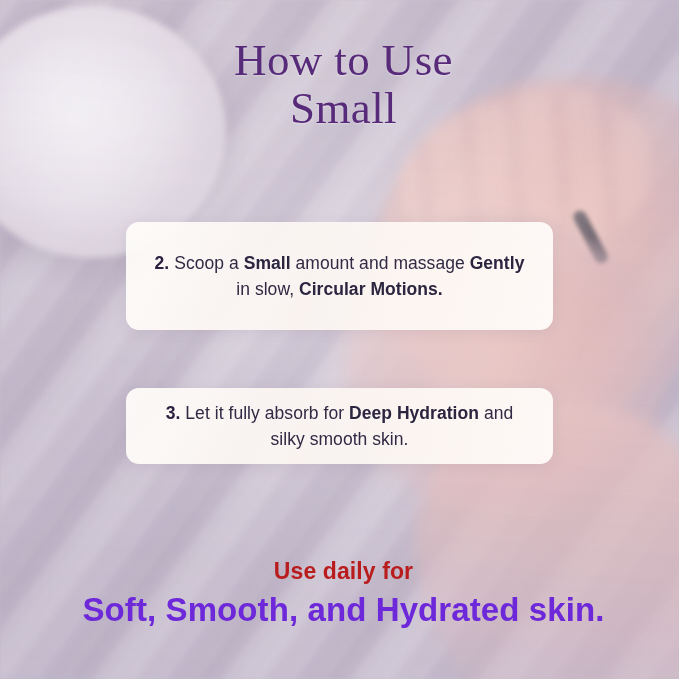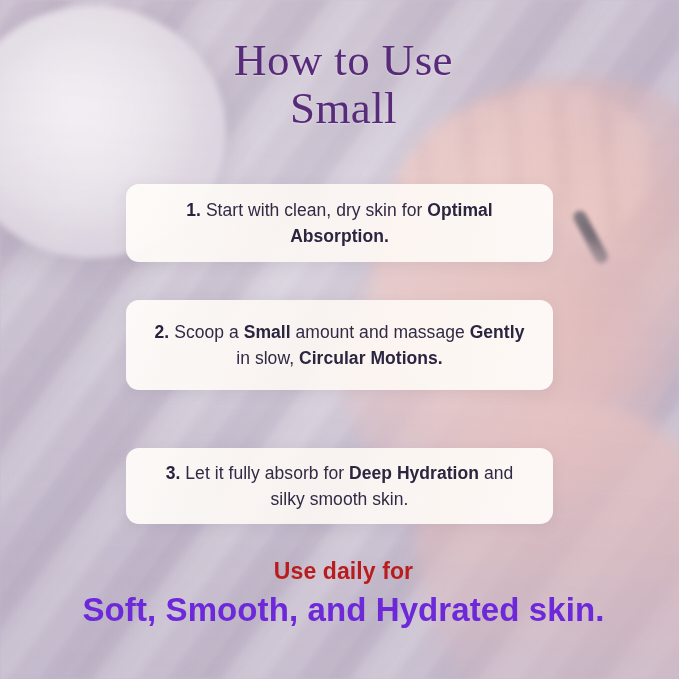--- a/index.html
+++ b/index.html
@@ -206,21 +206,21 @@
     background:
       linear-gradient(100deg, rgba(255,253,250,0.93) 0%, rgba(253,247,243,0.90) 42%, rgba(255,252,249,0.94) 100%);
     border-radius: 13px;
     box-shadow: 0 3px 14px rgba(120,104,132,0.13);
     padding: 14px 22px;
     display: flex;
     align-items: center;
     justify-content: center;
   }
   .card-1 { height: 78px; }
-  .card-2 { height: 90px; margin-top: 38px; }
+  .card-2 { height: 108px; margin-top: 38px; }
   .card-3 { height: 76px; margin-top: 58px; }
 
   .step-text {
     margin: 0;
     text-align: center;
     font-family: "Liberation Sans", sans-serif;
     font-size: 17.5px;
     line-height: 26px;
     color: #302a44;
     letter-spacing: 0.05px;
@@ -277,25 +277,20 @@
 
   <div class="content">
 
     <div class="title-block">
       <div class="title-line">How to Use</div>
       <div class="title-line">Small</div>
     </div>
 
     <div class="cards">
 
-      <div class="step-card card-1">
-        <p class="step-text">
-          <span class="step-num">1.</span><span> Start with clean, dry skin for </span><span class="step-em">Optimal Absorption.</span>
-        </p>
-      </div>
 
       <div class="step-card card-2">
         <p class="step-text">
           <span class="step-num">2.</span><span> Scoop a </span><span class="step-em">Small</span><span> amount and massage </span><span class="step-em">Gently</span><span> in slow, </span><span class="step-em">Circular Motions.</span>
         </p>
       </div>
 
       <div class="step-card card-3">
         <p class="step-text">
           <span class="step-num">3.</span><span> Let it fully absorb for </span><span class="step-em">Deep Hydration</span><span> and silky smooth skin.</span>

